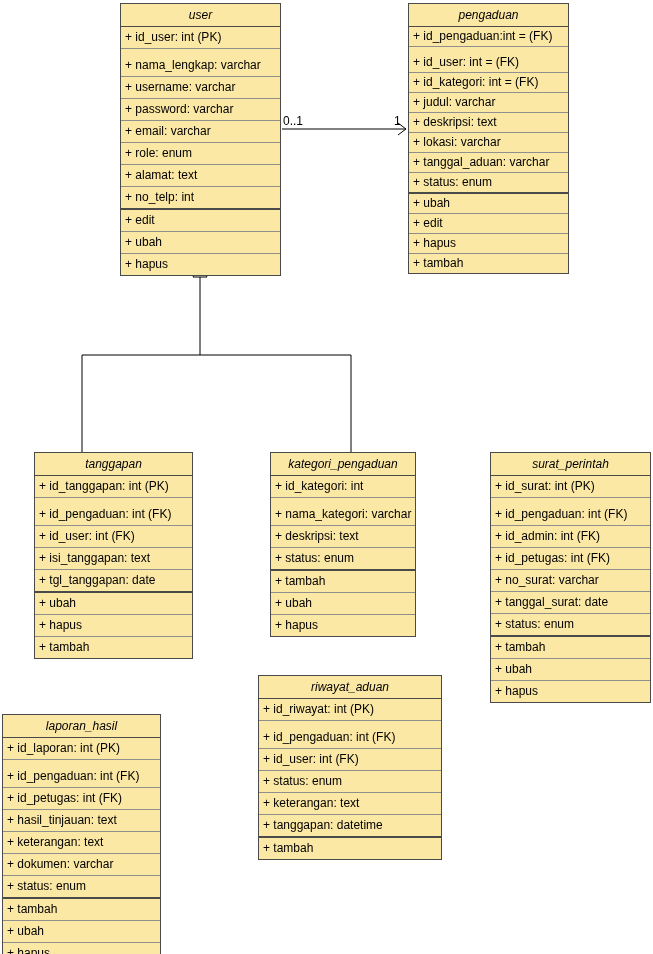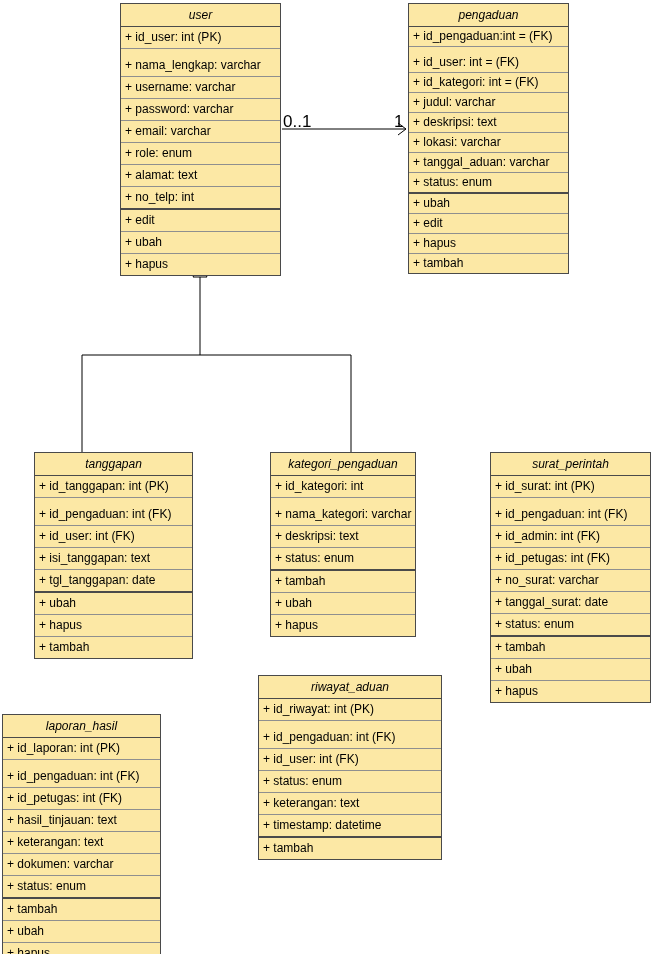--- a/index.html
+++ b/index.html
@@ -44,21 +44,21 @@
     white-space:nowrap;
     overflow:hidden;
   }
   .uml-spacer{height:6px;}
   .uml-attrs .uml-row:last-child{border-bottom:1px solid #8f8f8f;}
   .uml-methods{border-top:2px solid #4a4a4a;margin-top:-1px;}
   .uml-methods .uml-row:last-child{border-bottom:none;}
   .tight .uml-row{padding:2px 4px;}
   .mult-label{
     position:absolute;
-    font-size:17px;
+    font-size:12px;
     line-height:13px;
     color:#000;
     background:transparent;
   }
   
   #class-user      {left:120px; top:3px;   width:161px;}
   #class-pengaduan {left:408px; top:3px;   width:161px;}
   #class-tanggapan {left:2px;   top:452px; width:159px;margin-left:32px;}
   #class-kategori  {left:270px; top:452px; width:146px;}
   #class-surat     {left:490px; top:452px; width:161px;}
@@ -182,21 +182,21 @@
 
   <div id="class-riwayat" class="uml-class">
     <div class="uml-title">riwayat_aduan</div>
     <div class="uml-row">+ id_riwayat: int (PK)</div>
     <div class="uml-spacer"></div>
     <div class="uml-attrs">
         <div class="uml-row">+ id_pengaduan: int (FK)</div>
         <div class="uml-row">+ id_user: int (FK)</div>
         <div class="uml-row">+ status: enum</div>
         <div class="uml-row">+ keterangan: text</div>
-        <div class="uml-row">+ timestamp: datetime</div>
+        <div class="uml-row">+ tanggapan: datetime</div>
       </div>
     <div class="uml-methods">
         <div class="uml-row">+ tambah</div>
       </div>
   </div>
 
   <div id="class-laporan" class="uml-class">
     <div class="uml-title">laporan_hasil</div>
     <div class="uml-row">+ id_laporan: int (PK)</div>
     <div class="uml-spacer"></div>

